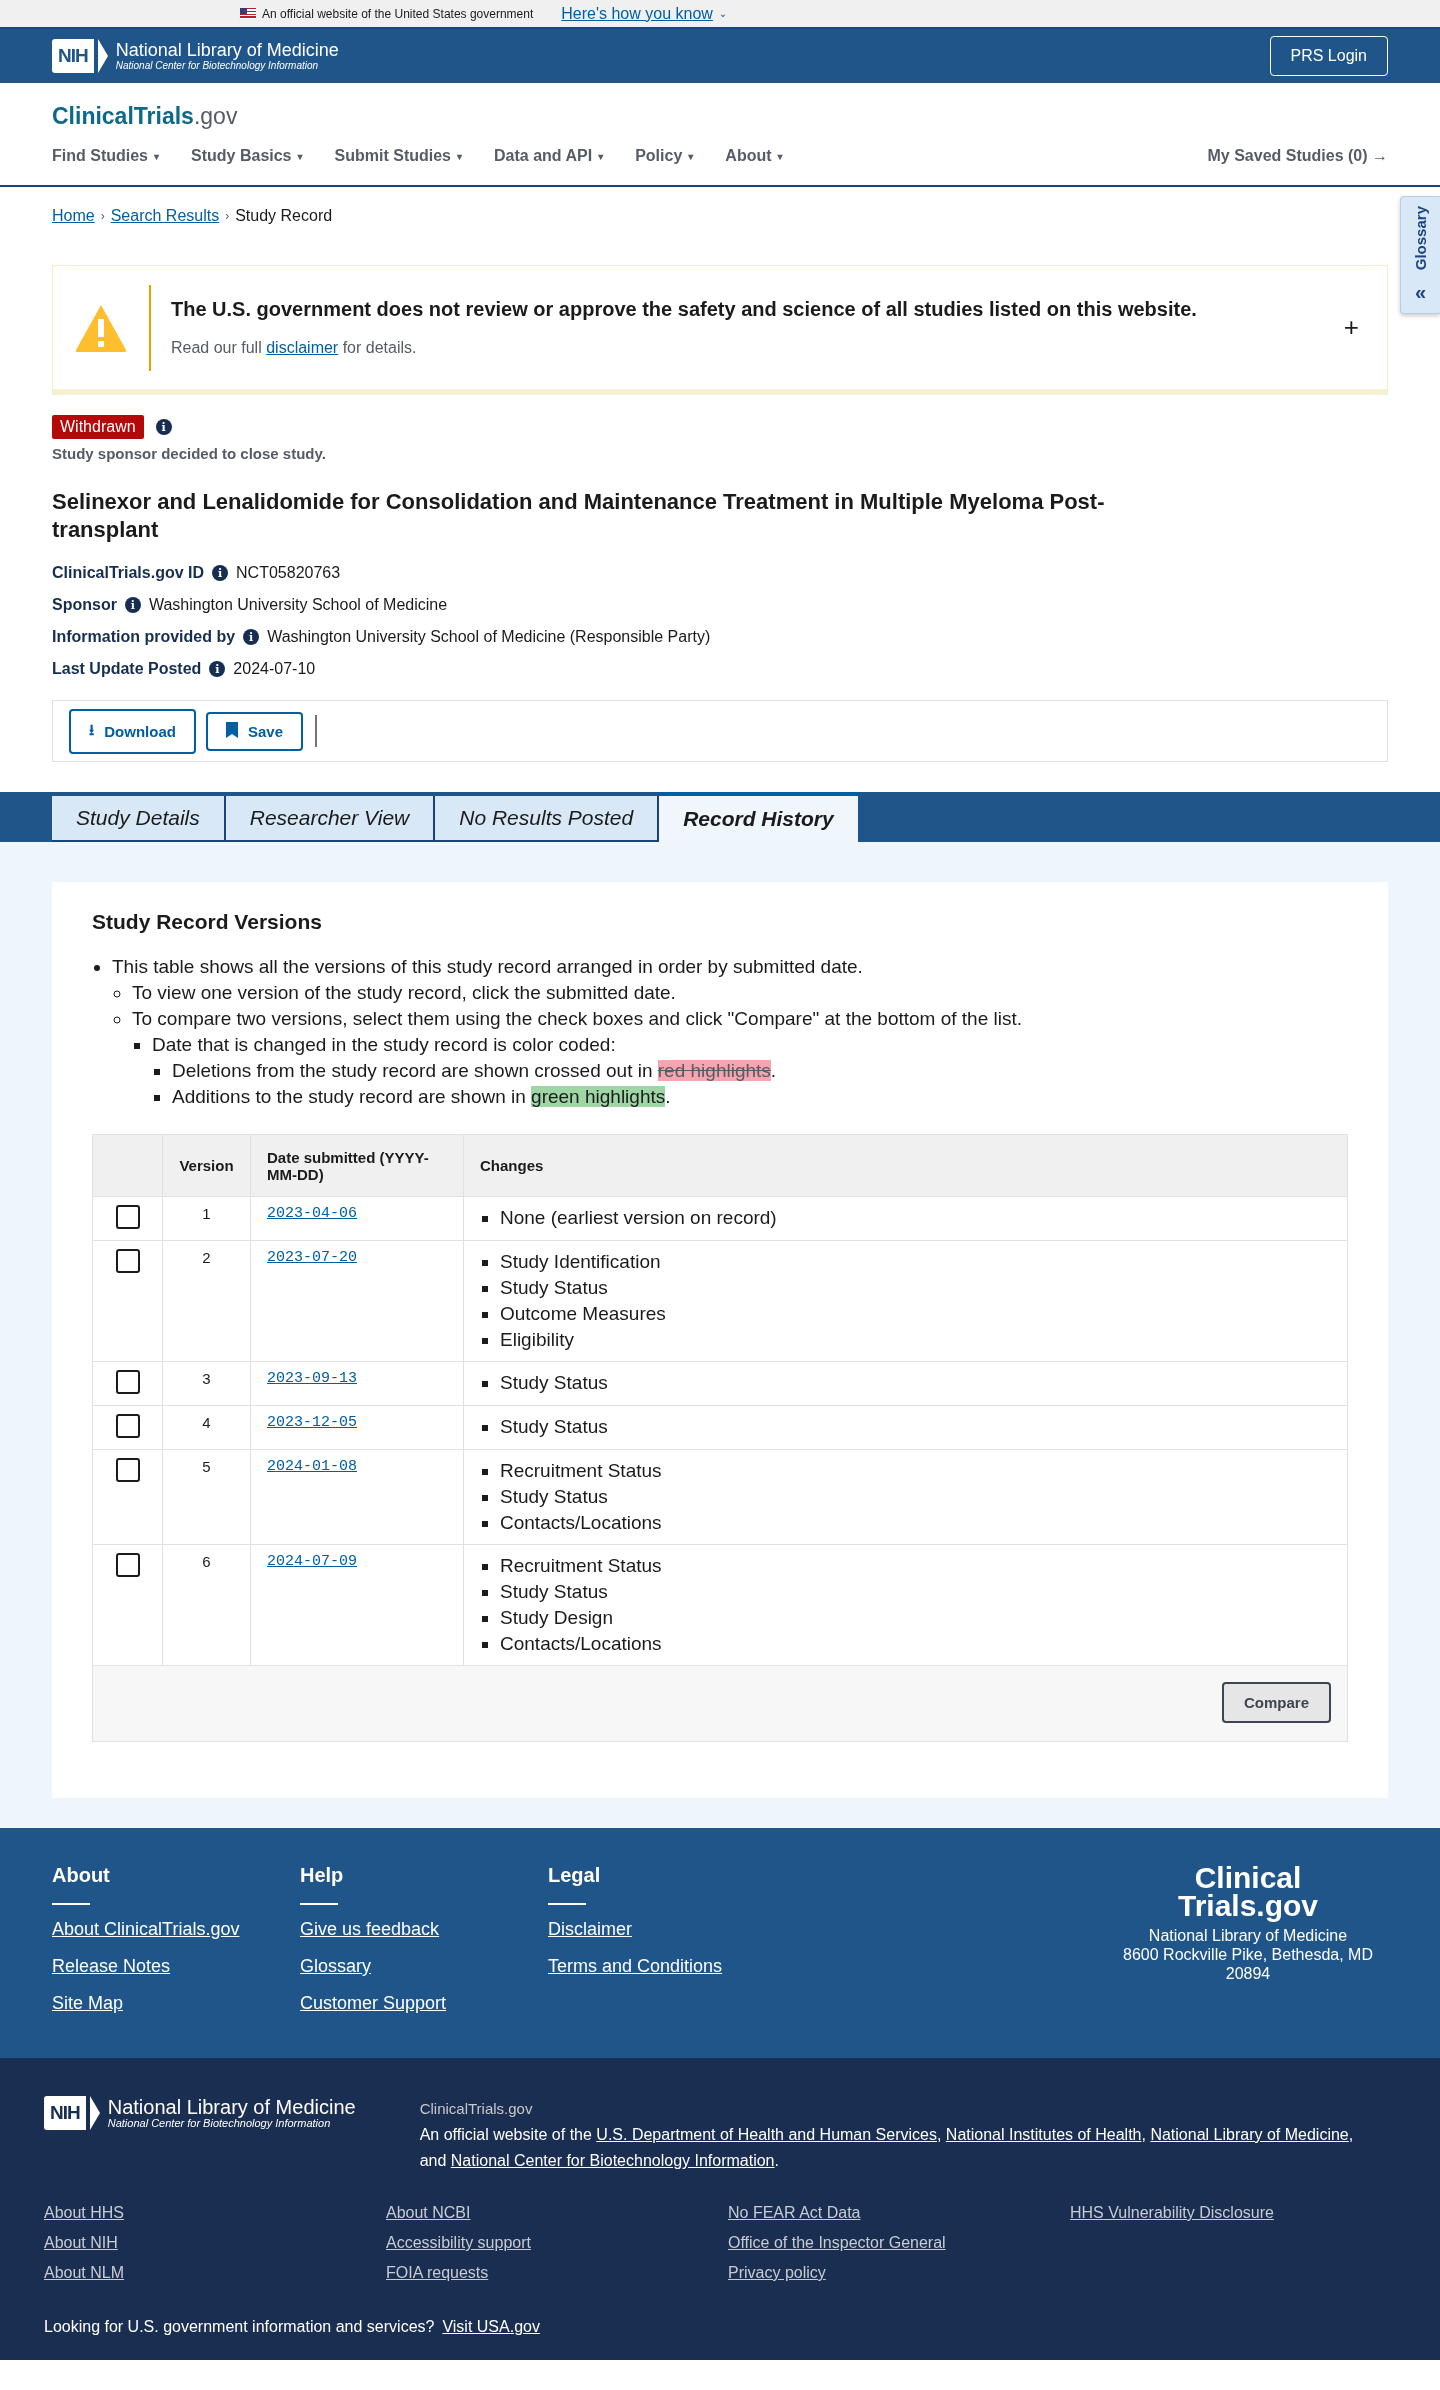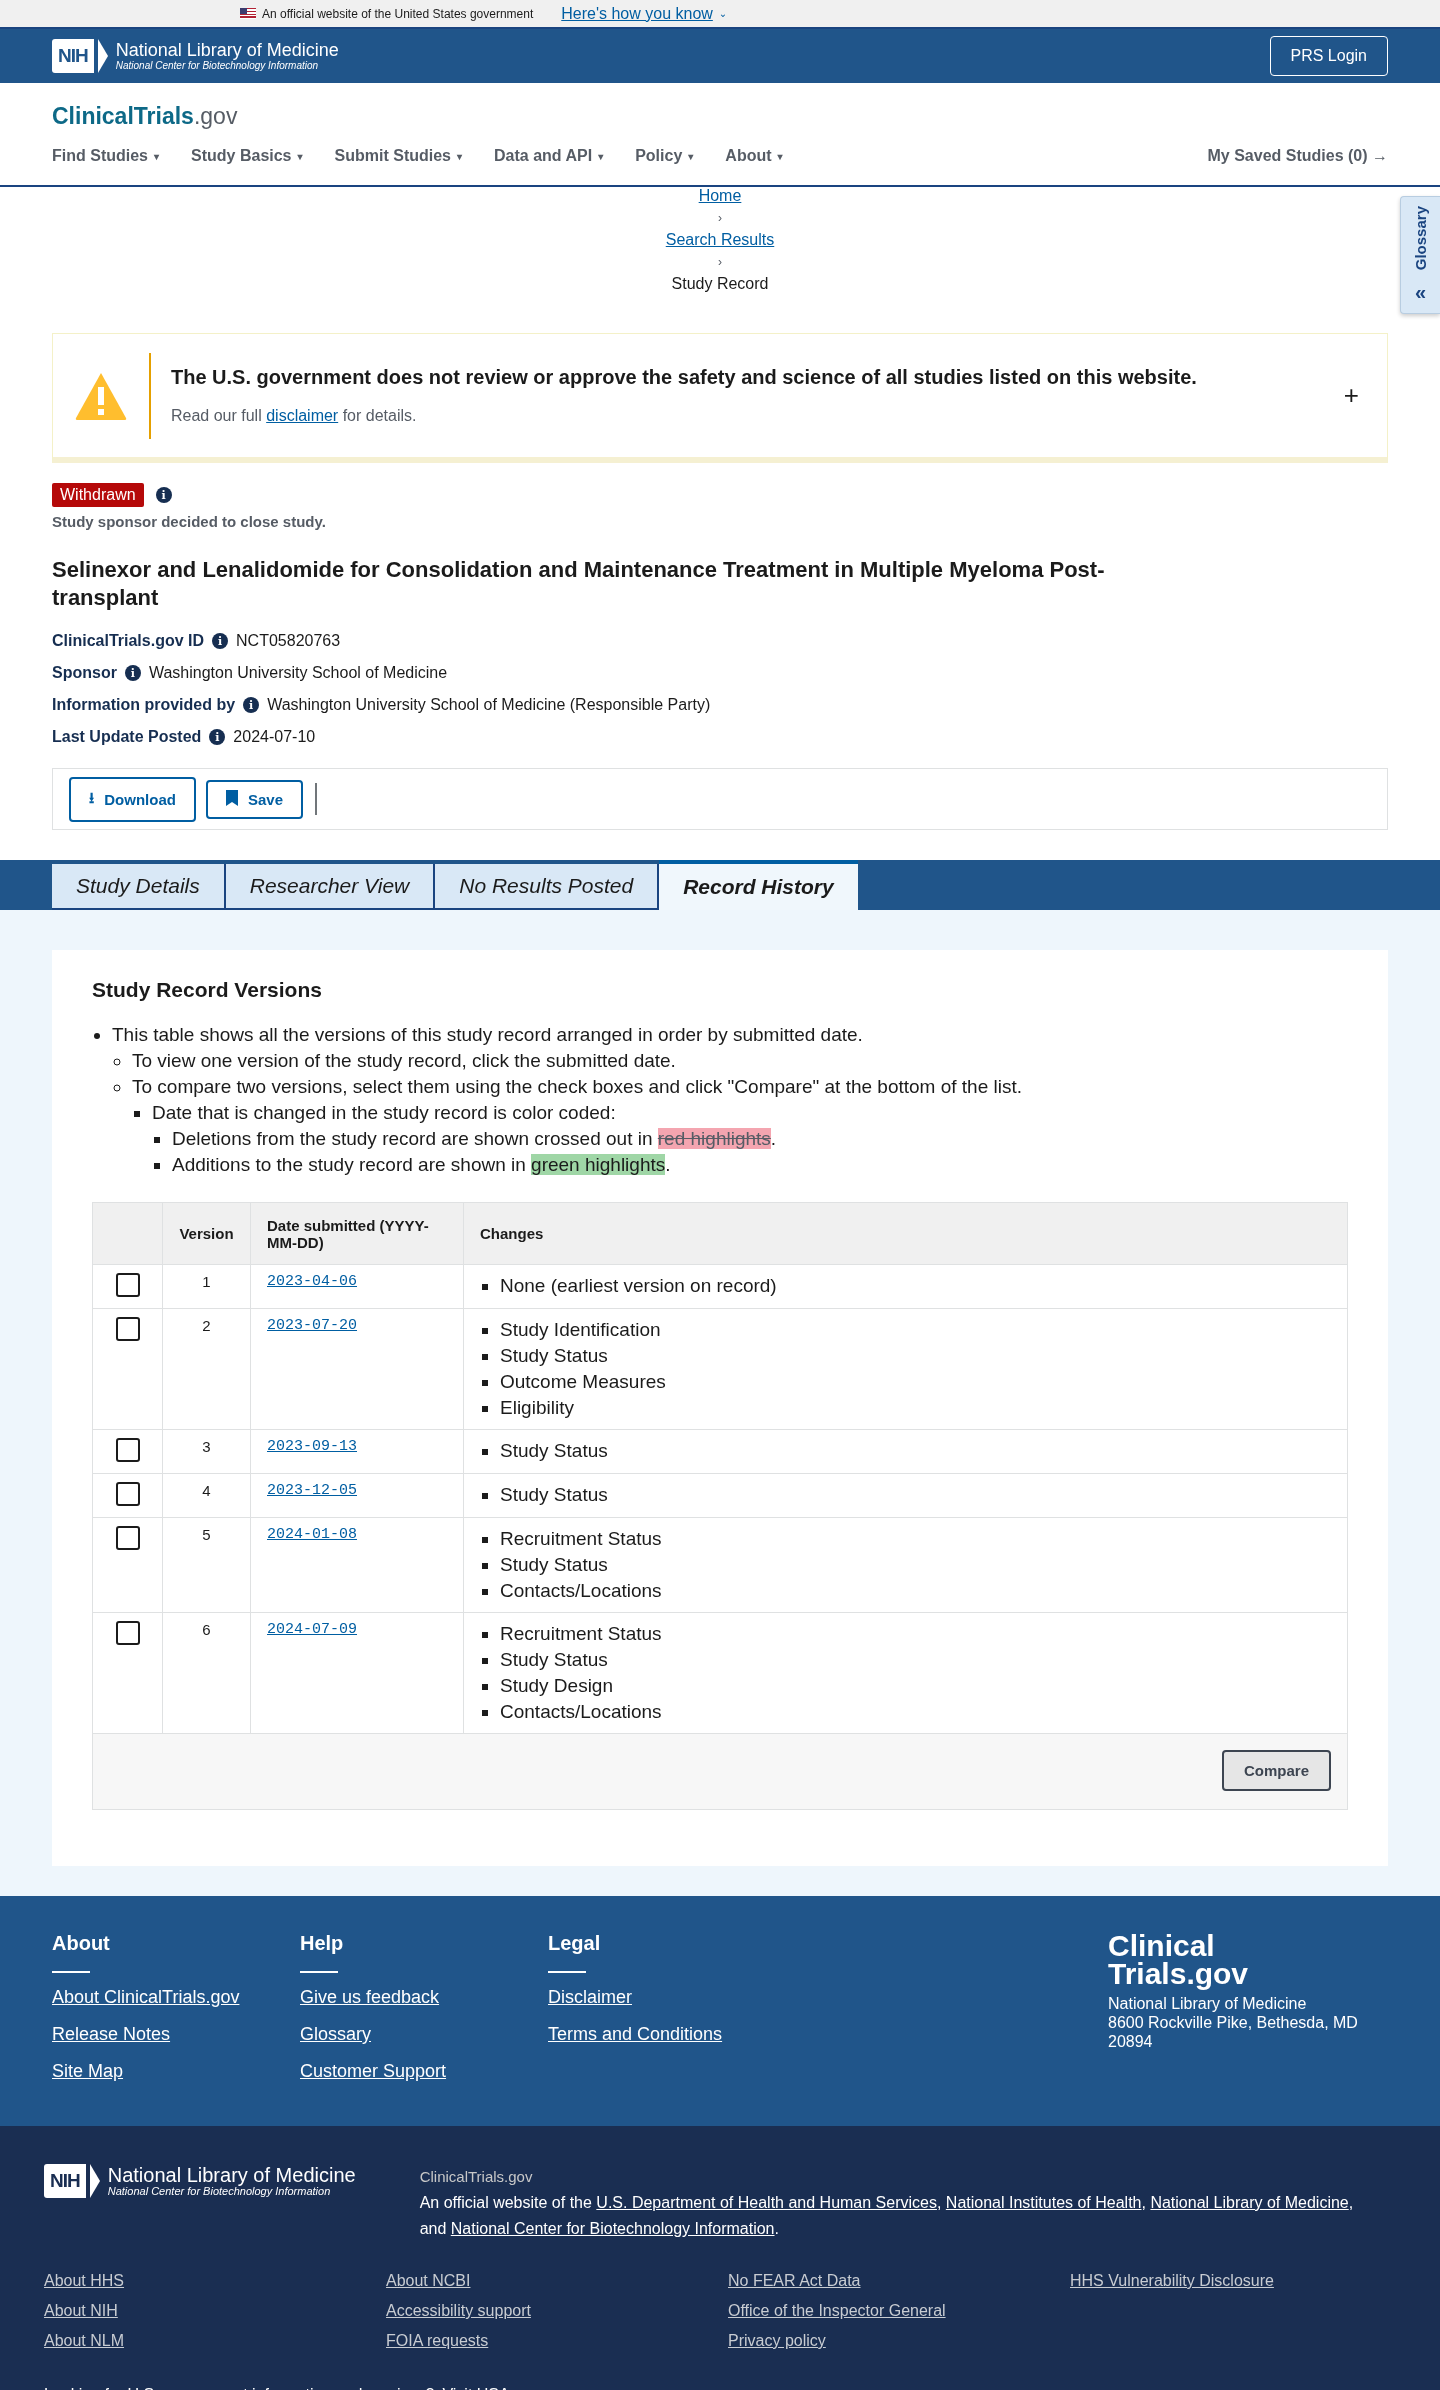--- a/index.html
+++ b/index.html
@@ -31,21 +31,21 @@
   .nav-item { font-size: 16px; font-weight: bold; color: #565c65; margin-right: 32px; display: flex; align-items: center; gap: 6px; cursor: pointer; }
   .nav-item .caret { font-size: 10px; }
   .saved { margin-left: auto; font-size: 16px; font-weight: bold; color: #565c65; }
 
   
   .glossary-tab { position: absolute; right: 0; top: 196px; width: 40px; height: 118px; background: #d9e8f6; border: 1px solid #b8cde1; border-right: none; border-radius: 4px 0 0 4px; box-shadow: 0 2px 4px rgba(0,0,0,0.2); display: flex; flex-direction: column; align-items: center; justify-content: center; gap: 10px; color: #1a4480; }
   .glossary-tab .label { writing-mode: vertical-rl; transform: rotate(180deg); font-weight: bold; font-size: 15px; }
   .glossary-tab .dbl { font-size: 20px; font-weight: bold; }
 
   .container { padding: 0 52px; }
-  .breadcrumb { font-size: 16px; display: flex; gap: 6px; align-items: center; flex-direction: column; }
+  .breadcrumb { padding-top: 20px; font-size: 16px; display: flex; gap: 6px; align-items: center; }
   .breadcrumb .sep { color: #565c65; font-size: 12px; }
 
   .disclaimer { margin-top: 40px; border: 1px solid #f4f1c8; border-bottom: 6px solid #f5f0d2; height: 130px; display: flex; align-items: center; position: relative; }
   .warn-icon { width: 98px; display: flex; justify-content: center; align-items: center; height: 86px; border-right: 2px solid #e5a000; }
   .disc-body { padding-left: 20px; }
   .disc-title { font-weight: bold; font-size: 20px; color: #1b1b1b; }
   .disc-sub { margin-top: 18px; color: #565c65; font-size: 16px; }
   .plus { position: absolute; right: 28px; top: 46px; font-size: 26px; color: #1b1b1b; }
 
   .status-row { margin-top: 20px; display: flex; align-items: center; gap: 12px; }
@@ -84,21 +84,21 @@
   td ul { padding-left: 20px !important; line-height: 26px; list-style: square; }
   .tfoot td { background: #f7f7f7; padding: 16px; text-align: right; height: 76px; }
   .compare { background: #e6e6e6; border: 2px solid #3d4551; border-radius: 4px; padding: 10px 20px; font-weight: bold; font-size: 15px; color: #3d4551; }
 
   
   .footer-top { background: #20558a; color: #fff; padding: 36px 52px 28px; display: flex; }
   .fcol { width: 248px; }
   .fcol h3 { font-size: 20px; font-weight: bold; }
   .fcol .rule { width: 38px; height: 2px; background: #fff; margin: 16px 0 14px; }
   .fcol a { display: block; color: #fff; font-size: 18px; margin-bottom: 16px; }
-  .faddr { margin-left: auto; width: 280px; font-size: 16px; line-height: 19px; }
+  .faddr { margin-left: auto; width: 280px; font-size: 16px; line-height: 19px; text-align: center; }
   .faddr .logo { font-size: 30px; font-weight: bold; line-height: 28px; margin-bottom: 6px; }
 
   .footer-bottom { background: #1a2e52; color: #fff; padding: 38px 44px 24px; position: relative; }
   .fb-row { display: flex; gap: 64px; align-items: flex-start; }
   .fb-nlm { display: flex; align-items: center; gap: 4px; }
   .fb-nlm .nih-box { background: #fff; color: #1a2e52; }
   .fb-info { font-size: 16px; line-height: 26px; max-width: 940px; }
   .fb-info .site { color: #c8c8c8; font-size: 15px; }
   .fb-info a { color: #fff; }
   .fb-links { display: grid; grid-template-columns: 342px 342px 342px 342px; margin-top: 30px; }

